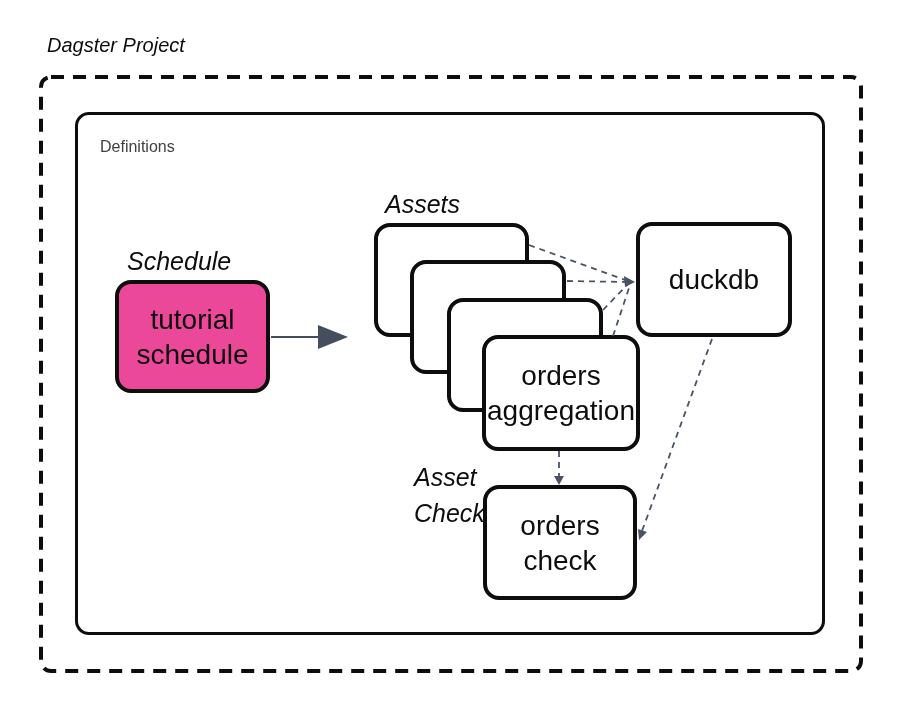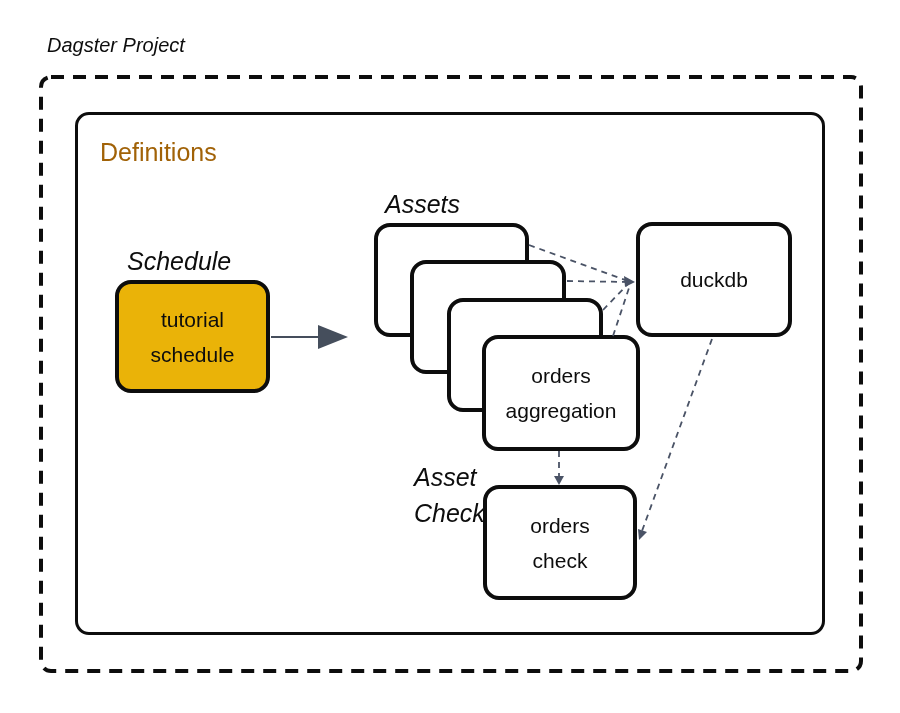--- a/index.html
+++ b/index.html
@@ -38,39 +38,39 @@
     height: 523px;
     border: 3.5px solid #0d0d0d;
     border-radius: 14px;
     box-sizing: border-box;
     background: transparent;
   }
   .definitions-label {
     position: absolute;
     left: 100px;
     top: 138px;
-    font-size: 25px;
-    color: #a16207;
+    font-size: 16px;
+    color: #404040;
   }
   .node {
     position: absolute;
     box-sizing: border-box;
     border: 4px solid #0d0d0d;
     border-radius: 16px;
     background: #ffffff;
     display: flex;
     align-items: center;
     justify-content: center;
     text-align: center;
-    font-size: 21px;
+    font-size: 28px;
     line-height: 35px;
     white-space: pre-line;
     color: #0d0d0d;
   }
-  #schedule-node   { left: 115px; top: 280px; width: 155px; height: 113px; background: #eab308; z-index: 5; }
+  #schedule-node   { left: 115px; top: 280px; width: 155px; height: 113px; background: #ec4899; z-index: 5; }
   #stack-box-1     { left: 374px; top: 223px; width: 155px; height: 114px; z-index: 1; }
   #stack-box-2     { left: 410px; top: 260px; width: 156px; height: 114px; z-index: 2; }
   #stack-box-3     { left: 447px; top: 298px; width: 156px; height: 114px; z-index: 3; }
   #orders-aggregation-node { left: 482px; top: 335px; width: 158px; height: 116px; z-index: 4; }
   #duckdb-node     { left: 636px; top: 222px; width: 156px; height: 115px; z-index: 4; }
   #orders-check-node { left: 483px; top: 485px; width: 154px; height: 115px; z-index: 4; }
   #label-schedule  { left: 127px; top: 243px; }
   #label-assets    { left: 385px; top: 186px; }
   #label-resource  { left: 649px; top: 186px; }
   #label-asset-check { left: 414px; top: 459px; }

